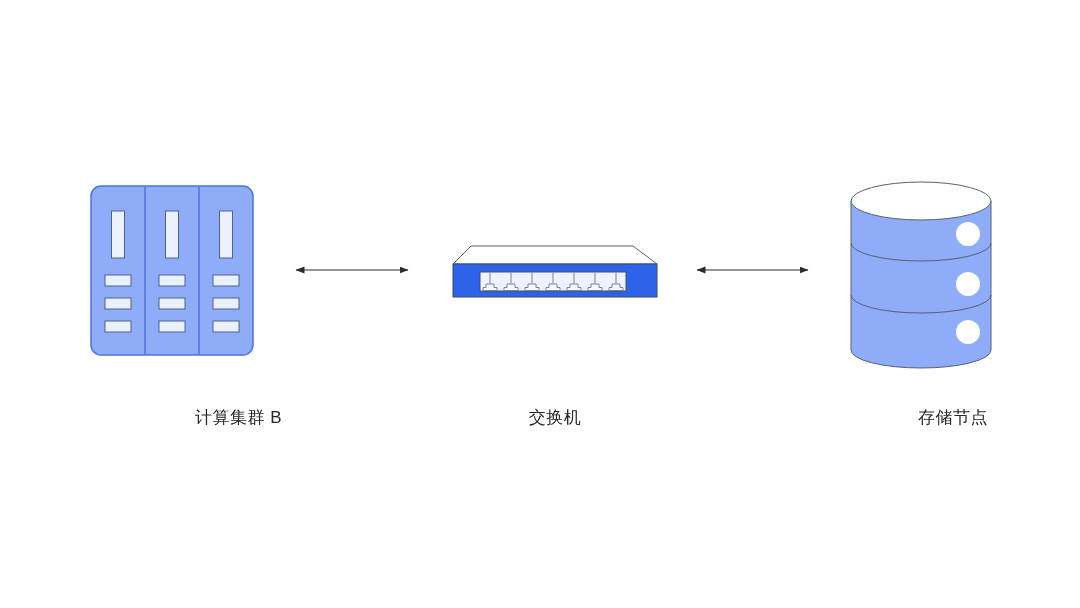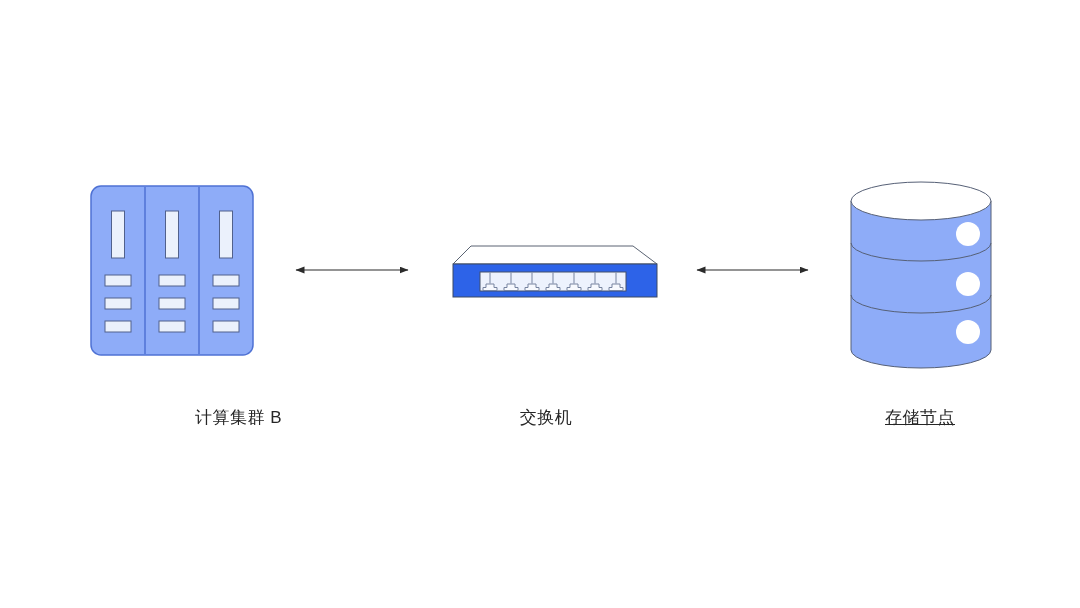--- a/index.html
+++ b/index.html
@@ -25,22 +25,22 @@
     top: 406px;
     width: 220px;
     text-align: center;
     font-size: 17px;
     line-height: 24px;
     color: #262626;
     letter-spacing: 0.5px;
     user-select: none;
   }
   #label-cluster { left: 62px; text-align: right; }
-  #label-switch  { left: 436px; }
-  #label-storage { left: 810px; text-decoration: underline; }
+  #label-switch  { left: 445px; }
+  #label-storage { left: 843px; }
 </style>
 </head>
 <body>
 
 <div class="canvas">
 
   <svg class="diagram-svg" width="1080" height="608" viewBox="0 0 1080 608">
     <defs>
       <marker id="arrowhead" markerWidth="10" markerHeight="8" refX="8.5" refY="3.5" orient="auto-start-reverse" markerUnits="userSpaceOnUse">
         <path d="M0,0 L9,3.5 L0,7 Z" fill="#2b2b2b"></path>

